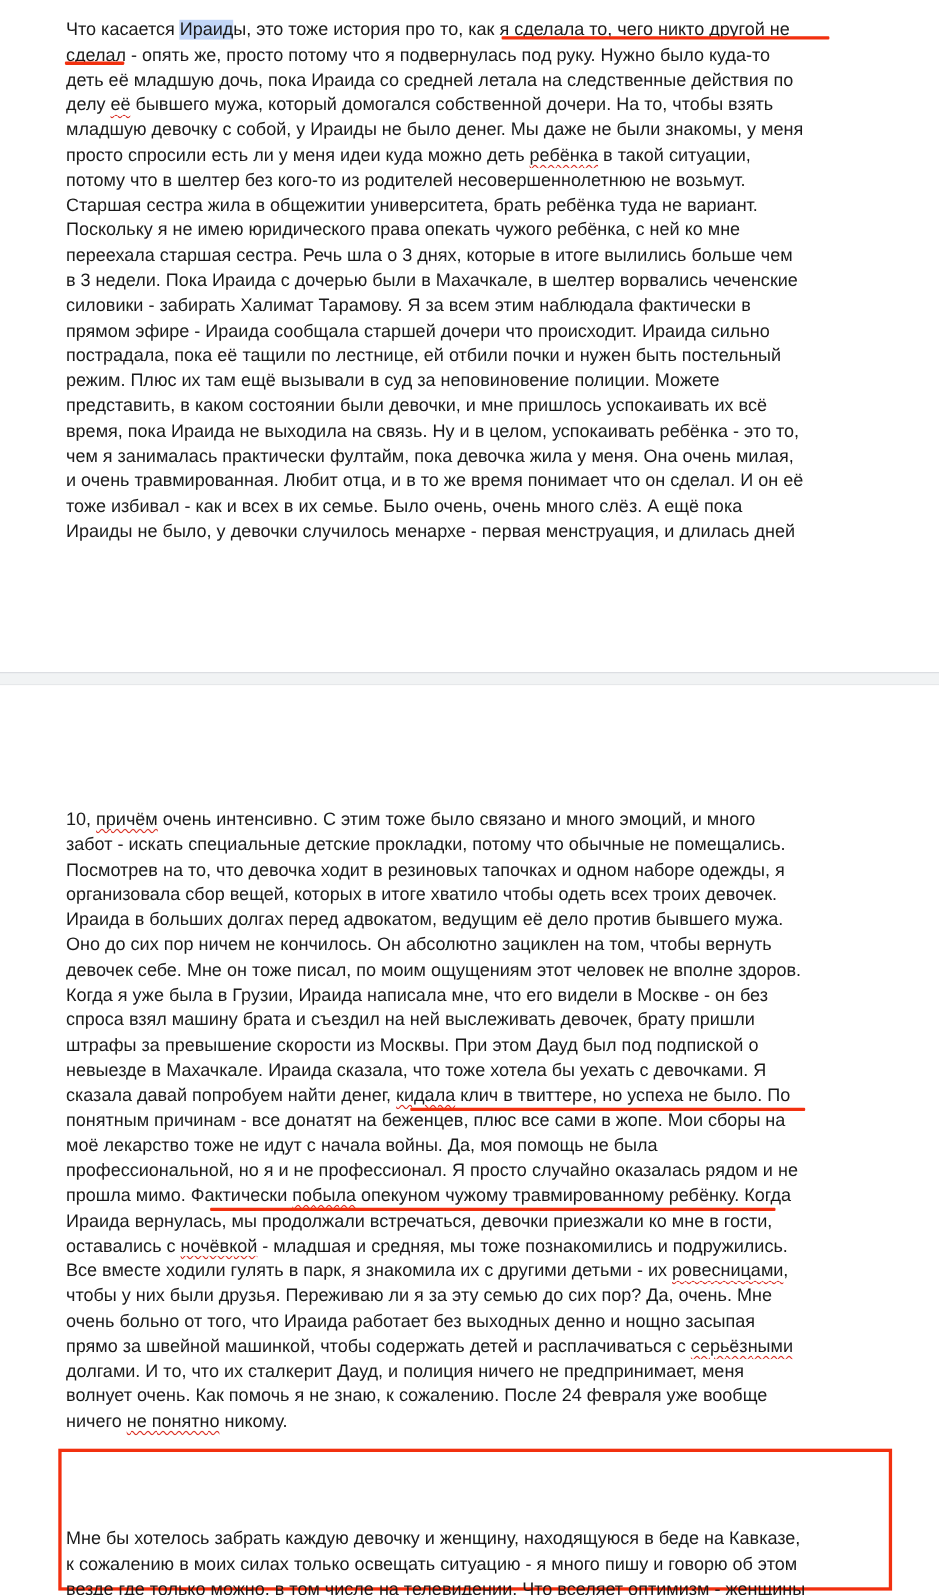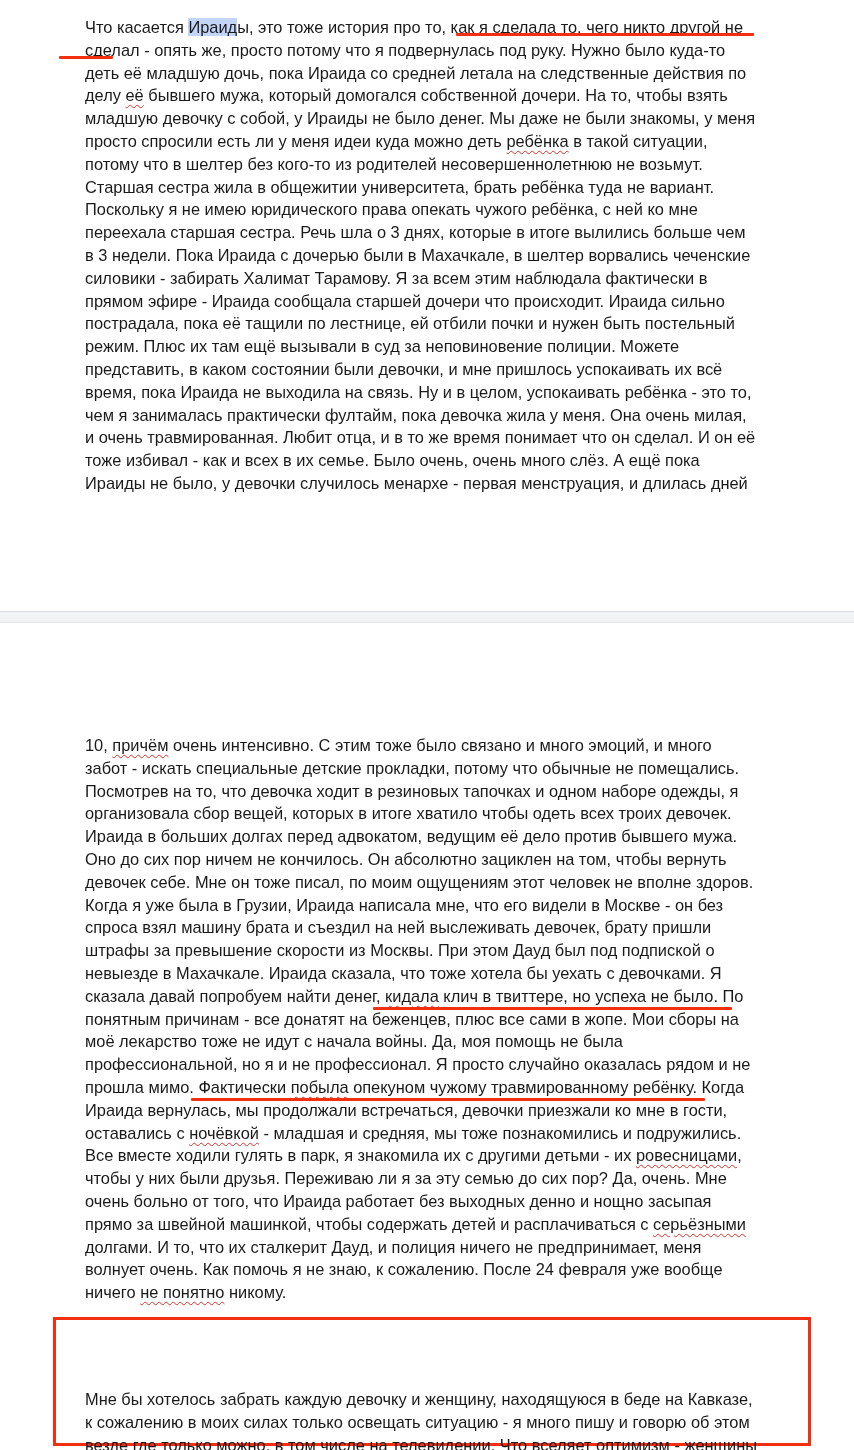--- a/index.html
+++ b/index.html
@@ -34,21 +34,20 @@
     border-bottom: 1px solid #e3e5e8;
     box-sizing: border-box;
   }
   .text-block {
     position: absolute;
     left: 60px;
     width: 720px;
     font-size: 16.4px;
     line-height: 22.8px;
     white-space: pre;
-    margin-left: 25px;
   }
   #block1 { top: 16px; }
   #block2 { top: 734px; }
   .line { display: block; height: 22.8px; position: relative; }
   .hl { background: #c3d6f7; }
   .spell {
     text-decoration: underline wavy #d93025;
     text-decoration-thickness: 1px;
     text-underline-offset: 3px;
   }

